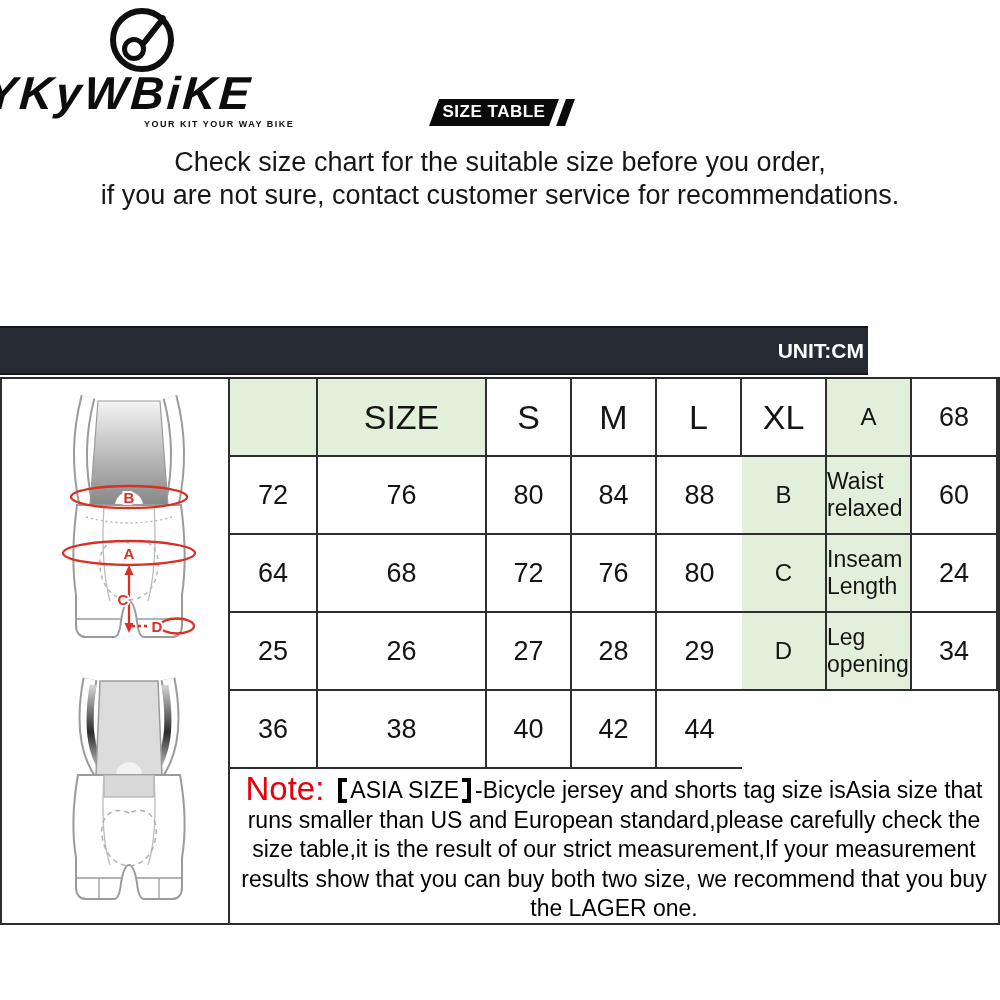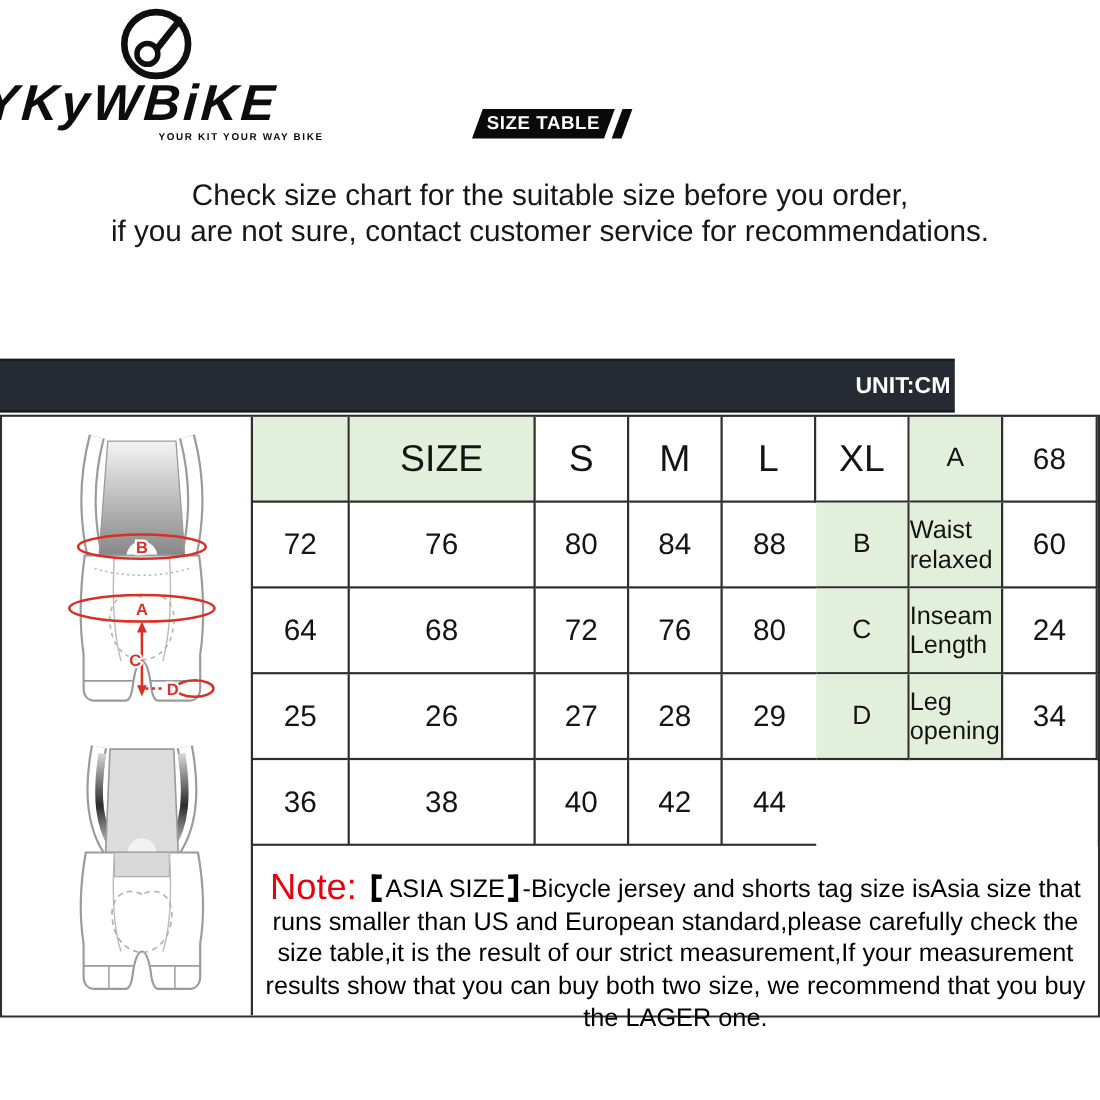--- a/index.html
+++ b/index.html
@@ -31,21 +31,21 @@
   .banner{position:absolute;left:434px;top:99px;width:120px;height:27px;
     background:#0a0a0a;transform:skewX(-20deg);}
   .banner-sliver{position:absolute;left:561px;top:99px;width:9px;height:27px;
     background:#0a0a0a;transform:skewX(-20deg);}
   .banner-text{
     display:block;width:100%;height:100%;transform:skewX(20deg);
     color:#fff;font-size:17px;font-weight:bold;letter-spacing:.5px;
     text-align:center;line-height:26px;white-space:nowrap;
   }
   
-  .intro{position:absolute;left:0;top:161px;width:1000px;text-align:center;
+  .intro{position:absolute;left:0;top:146px;width:1000px;text-align:center;
     font-size:27px;line-height:33px;color:#161616;}
   
   .unit-bar{position:absolute;left:0;top:326px;width:868px;height:49px;
     background:var(--bar-bg);box-shadow:inset 0 2px 0 rgba(0,0,0,.45), inset 0 -2px 0 rgba(0,0,0,.45);}
   .unit-bar span{position:absolute;right:4px;top:0;height:49px;line-height:49px;
     color:#fff;font-size:21px;font-weight:bold;}
   
   .size-grid{
     position:absolute;left:0;top:377px;width:1000px;height:548px;
     border:2px solid var(--border);
@@ -63,21 +63,21 @@
   .cell.key{font-size:24px;}
   .cell.lbl{font-size:23px;}
   .cell.size-h{font-size:34px;}
   .cell.lastcol{border-right:none;}
   .fig-cell{
     grid-column:1;grid-row:1/7;position:relative;
     border-right:2px solid var(--border);border-bottom:none;background:#fff;
   }
   .note-cell{
     grid-column:2/10;grid-row:6;border-right:none;border-bottom:none;
-    padding:22px 8px 0 8px;text-align:center;background:#fff;
+    padding:5px 8px 0 8px;text-align:center;background:#fff;
     font-size:23px;line-height:29.5px;color:#000;
   }
   .note-label{font-size:33px;color:var(--note-red);margin-right:10px;vertical-align:-2px;}
   .cjk-b{display:inline-block;width:9px;height:25px;vertical-align:-5px;}
   .cjk-b.open{border-left:4px solid #000;border-top:4px solid #000;border-bottom:4px solid #000;margin:0 3px 0 4px;}
   .cjk-b.close{border-right:4px solid #000;border-top:4px solid #000;border-bottom:4px solid #000;margin:0 4px 0 3px;}
   .fig{position:absolute;left:42px;}
   .fig.front{top:14px;}
   .fig.back{top:294px;}
 </style>

